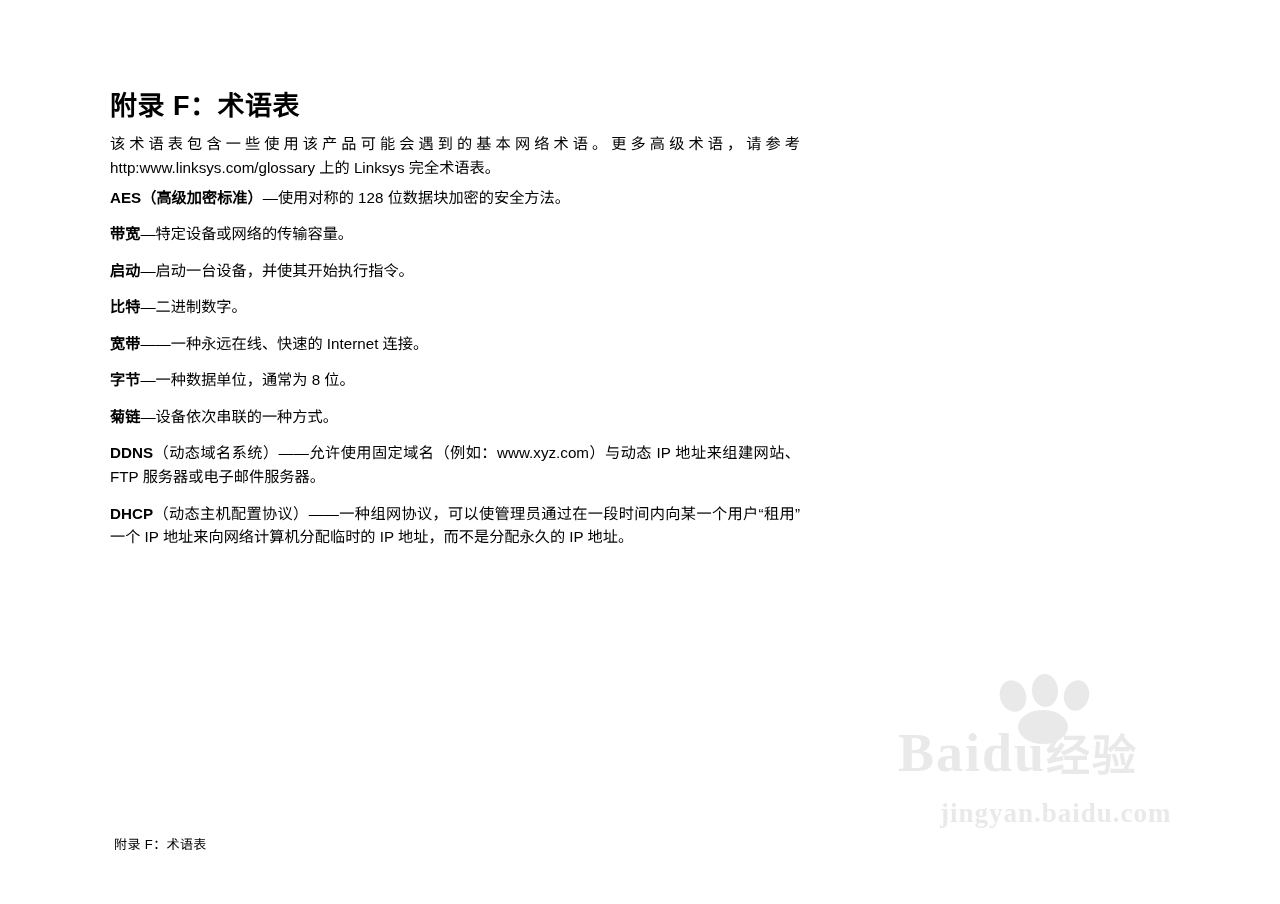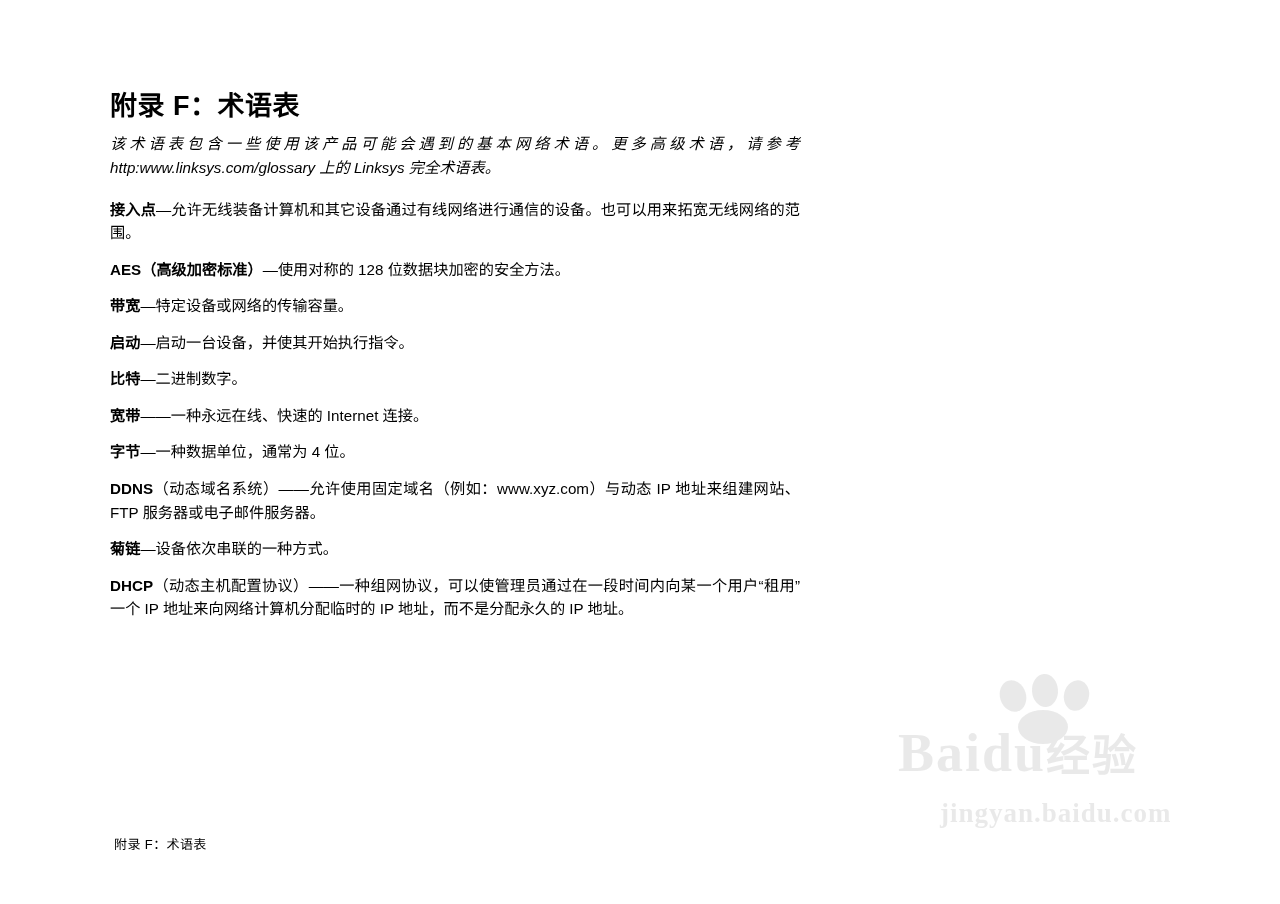--- a/index.html
+++ b/index.html
@@ -39,22 +39,21 @@
   p.para {
     font-family: "Liberation Sans", "DejaVu Sans", sans-serif;
     font-size: 15.2px;
     line-height: 1.55;
     margin: 0 0 13px 0;
     text-align: justify;
     text-justify: inter-ideograph;
     color: #000;
   }
   p.intro {
-    margin-bottom: 18px;
-    font-style: italic;
+    margin-bottom: 6px;
   }
   .term {
     font-weight: bold;
   }
   .footer {
     position: absolute;
     left: 114px;
     top: 826px;
     font-family: "Liberation Sans", "DejaVu Sans", sans-serif;
     font-size: 13px;
@@ -123,23 +122,20 @@
 <body>
 
 <div class="page">
 
   <div class="content">
 
     <h1 class="doc-title">附录 F：术语表</h1>
 
     <p class="para intro">该术语表包含一些使用该产品可能会遇到的基本网络术语。更多高级术语，请参考 http:www.linksys.com/glossary 上的 Linksys 完全术语表。</p>
 
-    <p class="para">
-      <span class="term">接入点</span><span>—允许无线装备计算机和其它设备通过有线网络进行通信的设备。也可以用来拓宽无线网络的范围。</span>
-    </p>
 
 
     <p class="para">
       <span class="term">AES（高级加密标准）</span><span>—使用对称的 128 位数据块加密的安全方法。</span>
     </p>
 
     <p class="para">
       <span class="term">带宽</span><span>—特定设备或网络的传输容量。</span>
     </p>
 
@@ -150,30 +146,30 @@
     <p class="para">
       <span class="term">比特</span><span>—二进制数字。</span>
     </p>
 
     <p class="para">
       <span class="term">宽带</span><span>——一种永远在线、快速的 Internet 连接。</span>
     </p>
 
 
     <p class="para">
-      <span class="term">字节</span><span>—一种数据单位，通常为 4 位。</span>
+      <span class="term">字节</span><span>—一种数据单位，通常为 8 位。</span>
     </p>
 
 
     <p class="para">
-      <span class="term">DDNS</span><span>（动态域名系统）——允许使用固定域名（例如：www.xyz.com）与动态 IP 地址来组建网站、FTP 服务器或电子邮件服务器。</span>
+      <span class="term">菊链</span><span>—设备依次串联的一种方式。</span>
     </p>
 
     <p class="para">
-      <span class="term">菊链</span><span>—设备依次串联的一种方式。</span>
+      <span class="term">DDNS</span><span>（动态域名系统）——允许使用固定域名（例如：www.xyz.com）与动态 IP 地址来组建网站、FTP 服务器或电子邮件服务器。</span>
     </p>
 
 
     <p class="para">
       <span class="term">DHCP</span><span>（动态主机配置协议）——一种组网协议，可以使管理员通过在一段时间内向某一个用户“租用”一个 IP 地址来向网络计算机分配临时的 IP 地址，而不是分配永久的 IP 地址。</span>
     </p>
 
   </div>
 
   <div class="footer">附录 F：术语表</div>

